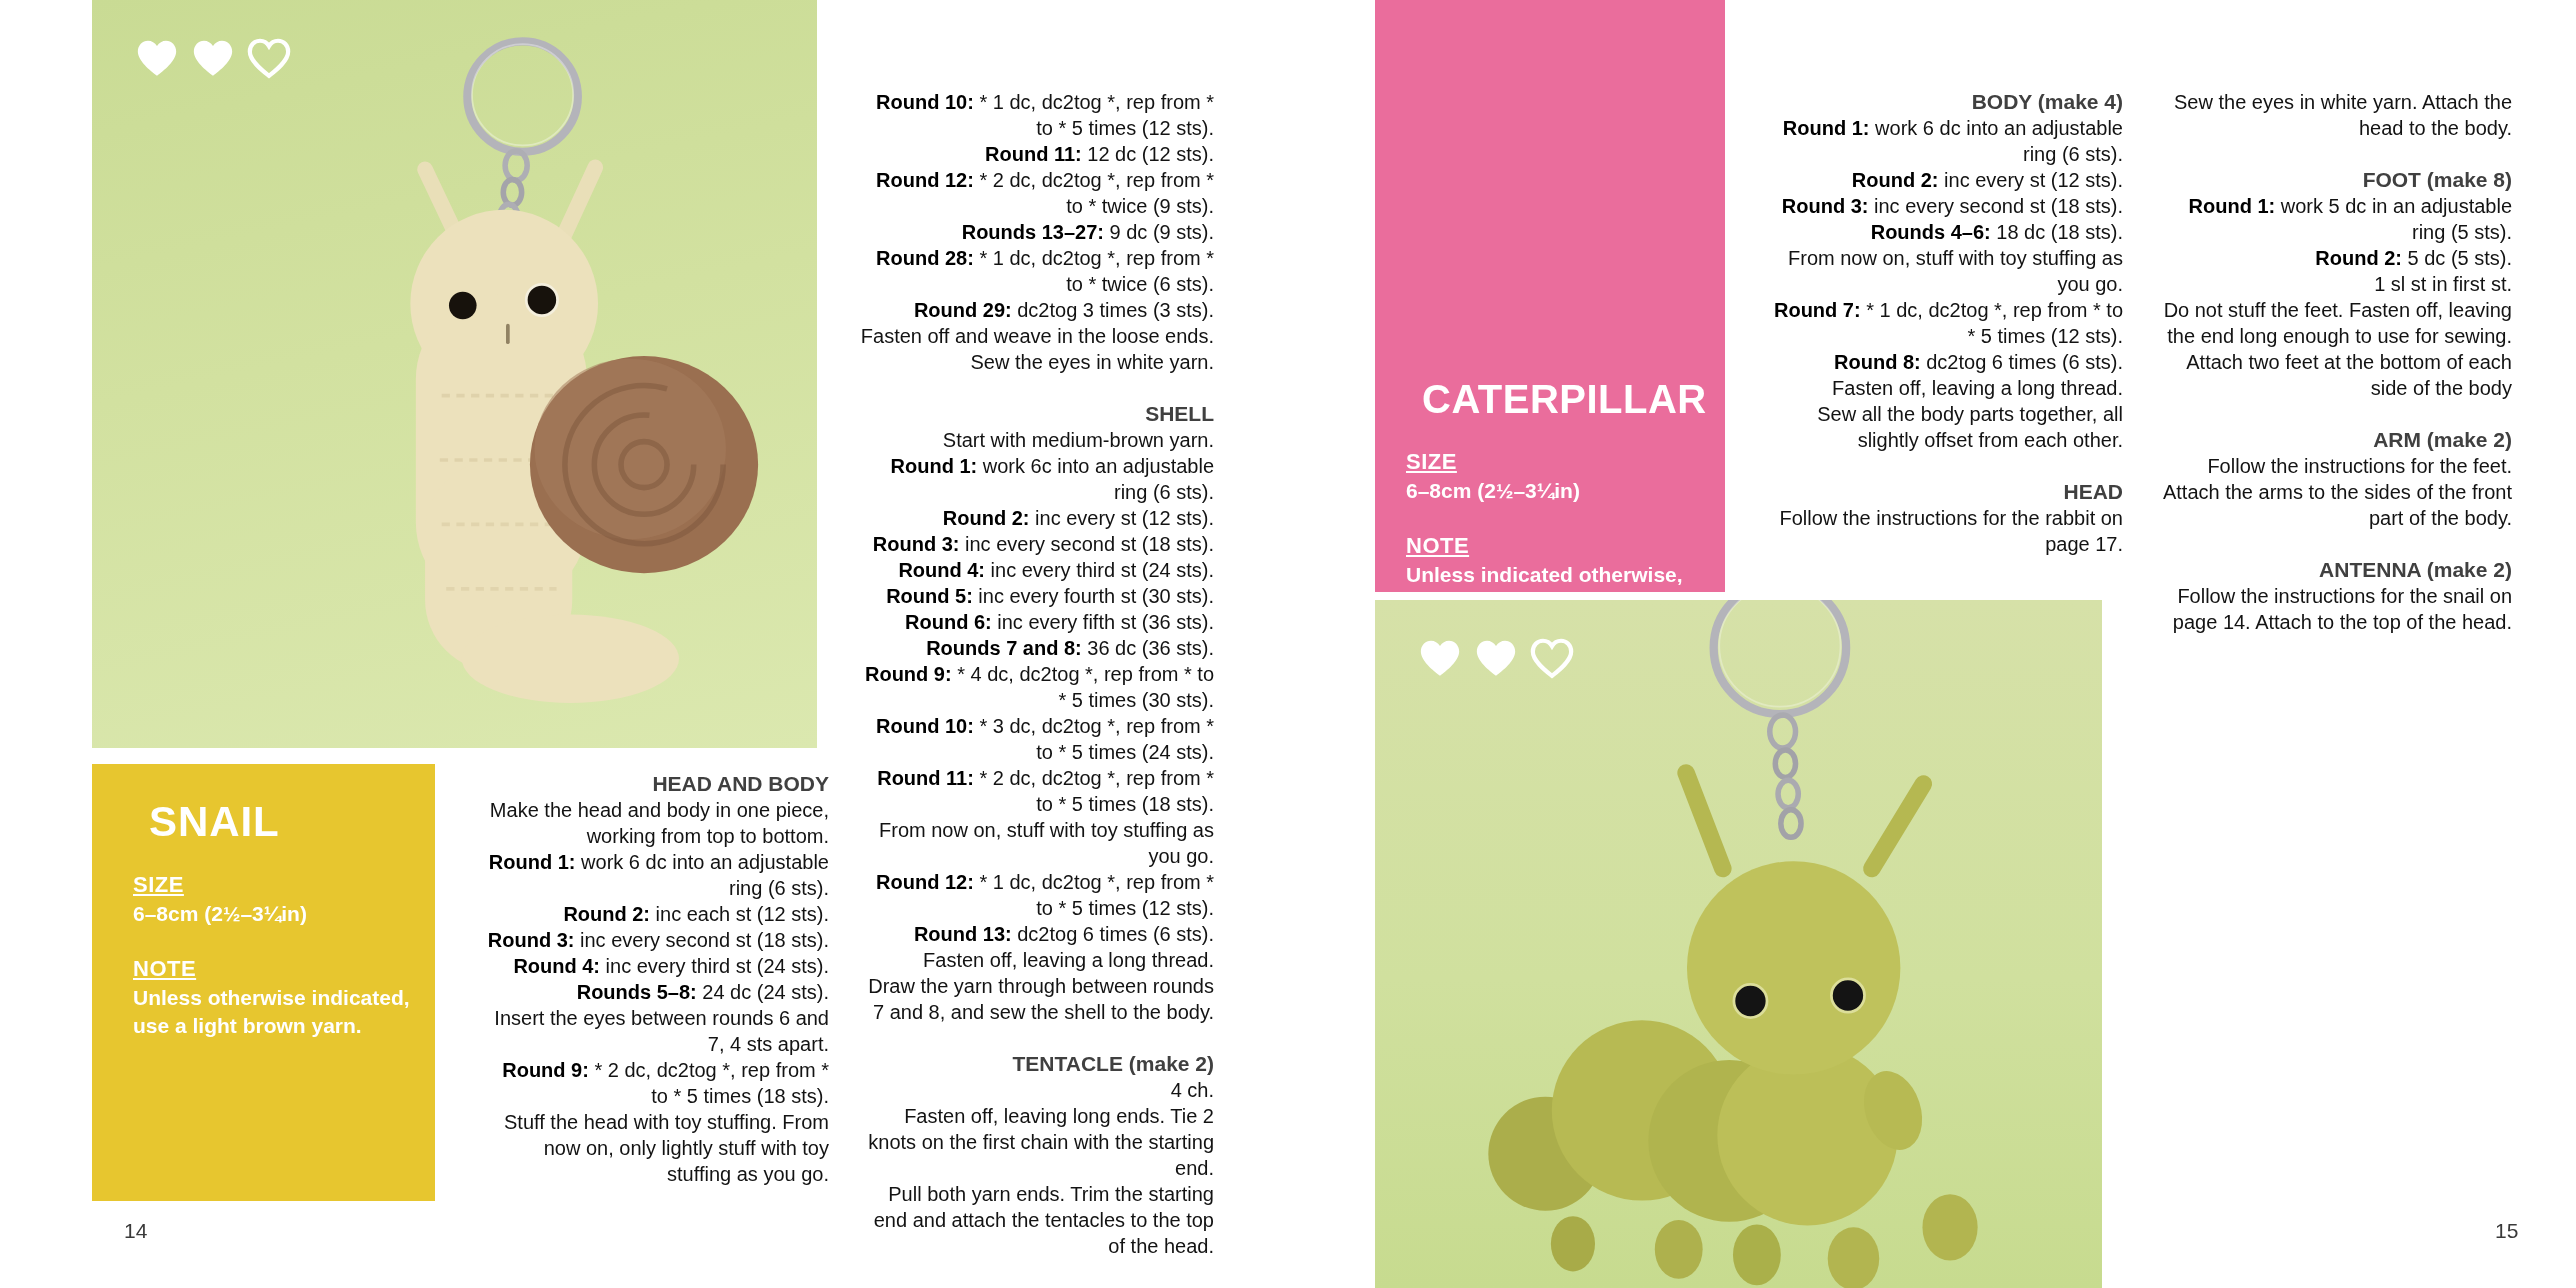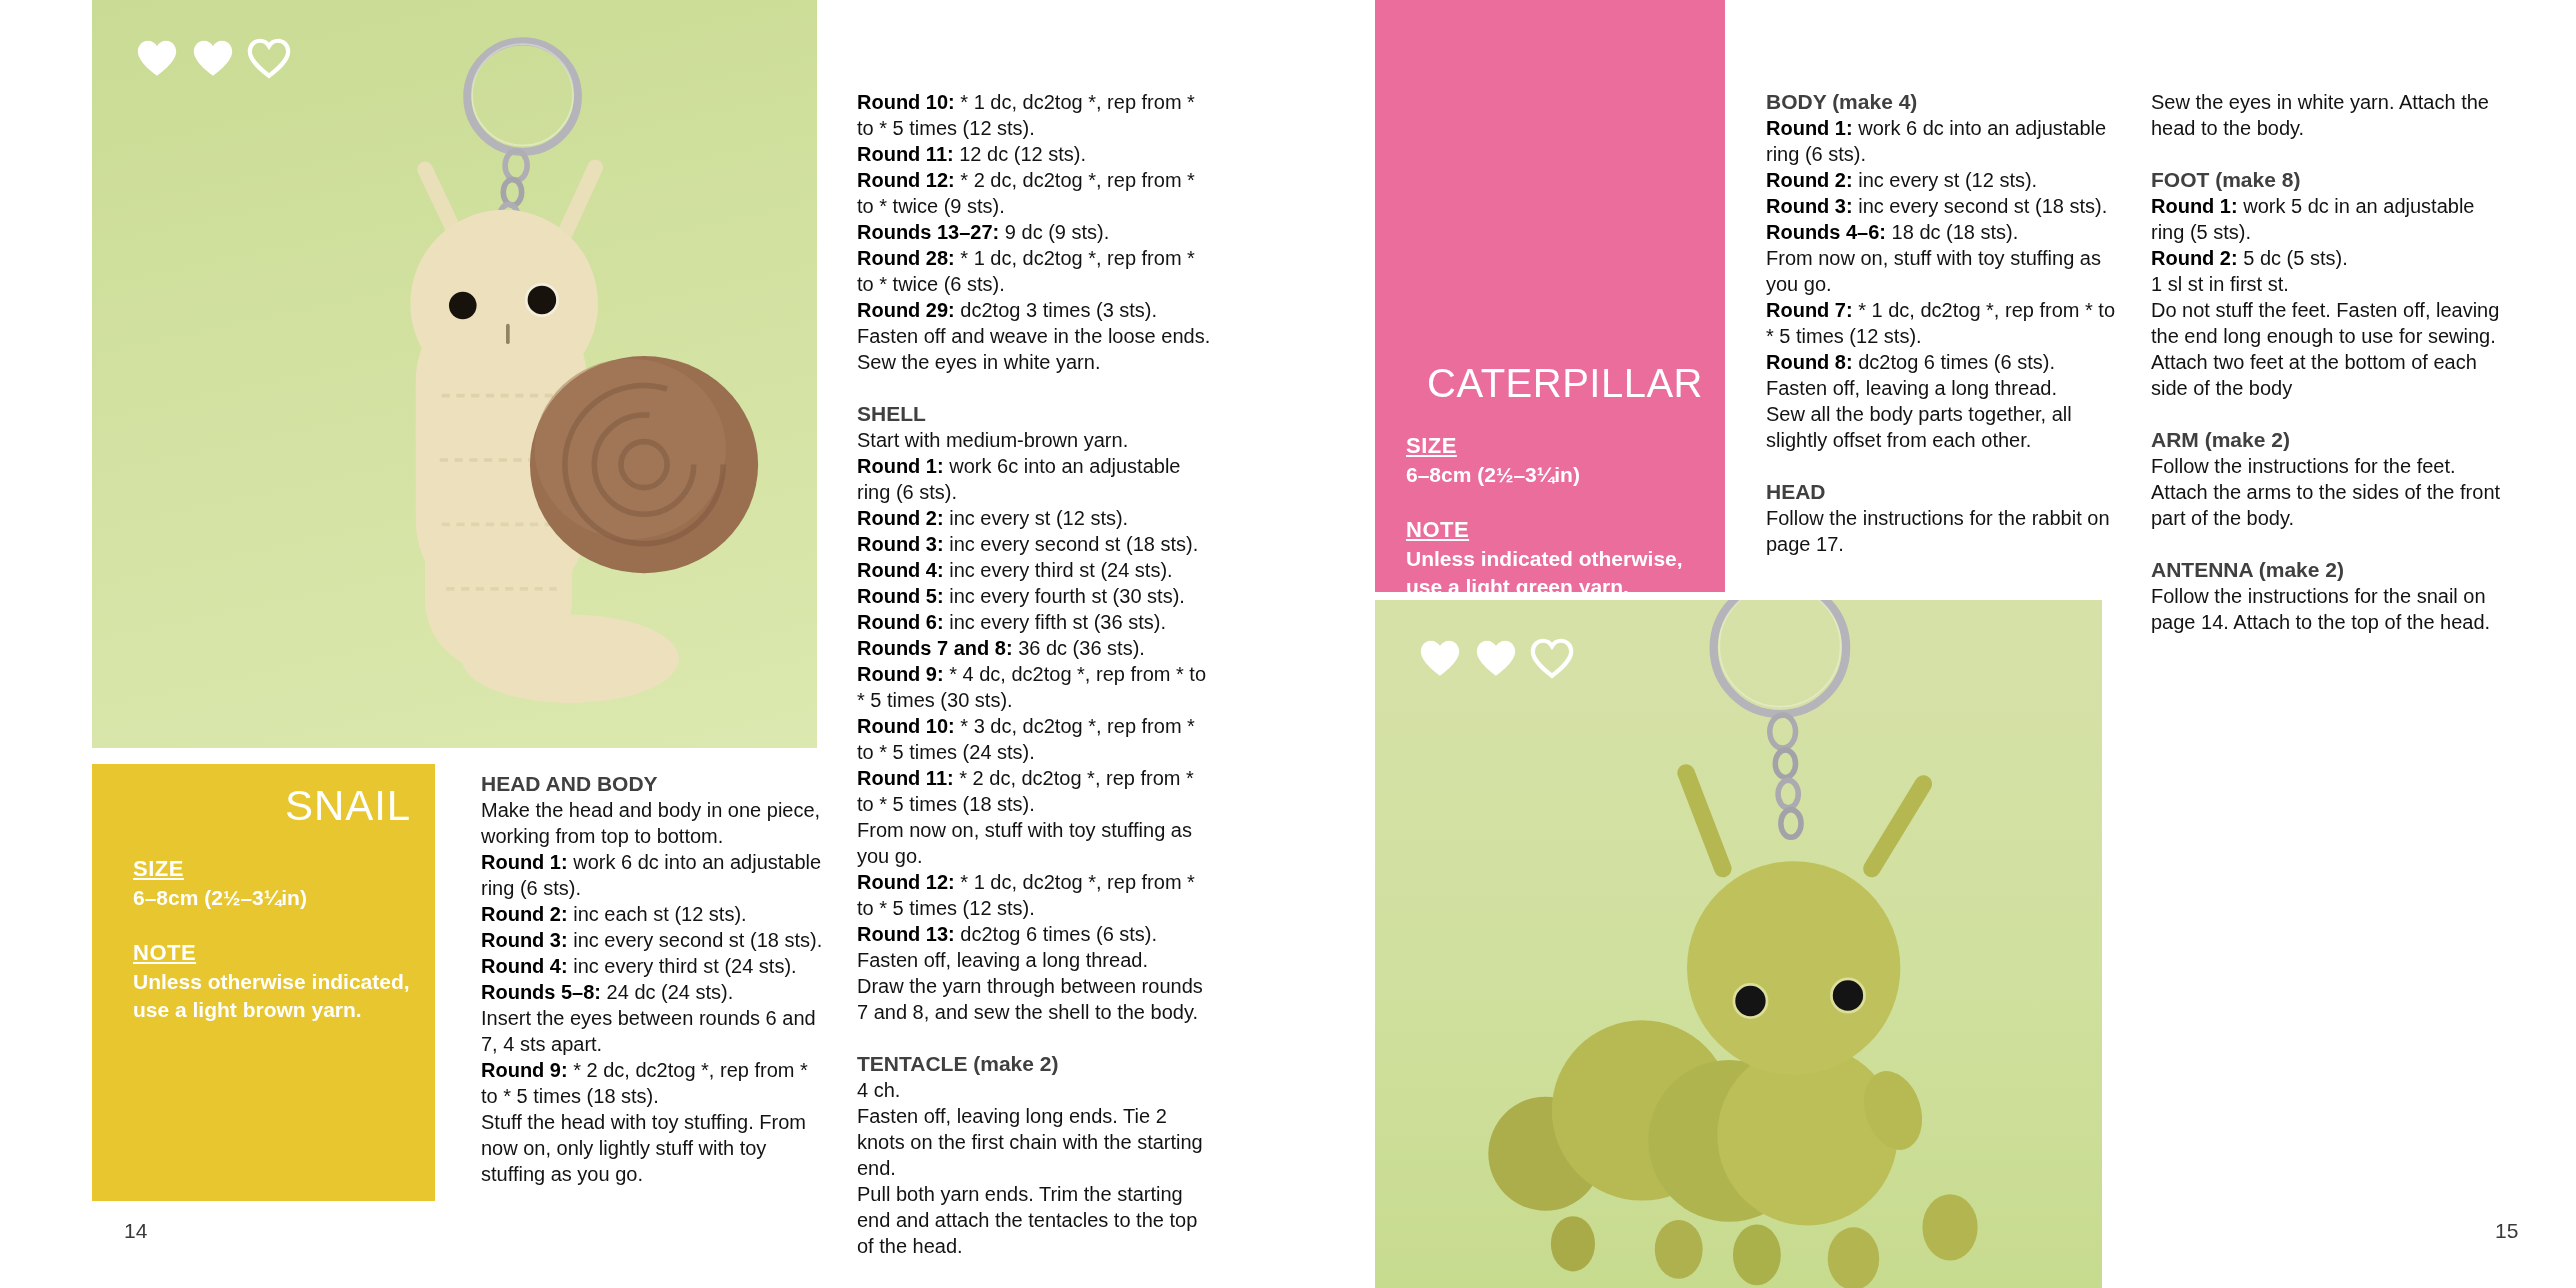--- a/index.html
+++ b/index.html
@@ -16,27 +16,27 @@
 
   .hearts{position:absolute;left:42px;top:35px;display:flex;align-items:center;}
   .heart{width:46px;height:46px;margin-right:10px;display:block;}
 
   
   .infobox{position:absolute;color:#ffffff;box-sizing:border-box;}
   .snail-box{left:92px;top:764px;width:343px;height:437px;background:#e7c62f;
       padding:20px 24px 0 41px;}
   .cat-box{left:1375px;top:0;width:350px;height:592px;background:#ea6d9c;
       padding:361px 22px 0 31px;}
-  .infobox h1{margin:0;font-weight:400;font-size:42px;line-height:44px;letter-spacing:0.9px;text-align:right;}
+  .infobox h1{margin:16px;font-weight:700;font-size:42px;line-height:44px;letter-spacing:0.9px;}
   .cat-box h1{font-size:40px;letter-spacing:0.5px;}
   .infobox .label{margin-top:28px;font-weight:700;font-size:22px;line-height:26px;letter-spacing:0.5px;text-decoration:underline;}
   .infobox .value{margin-top:1.8px;font-size:21px;line-height:28px;font-weight:bold;}
 
   
-  .col{position:absolute;color:#131313;}
+  .col{position:absolute;color:#131313;text-align:right;}
   .col p{margin:0;font-size:20px;line-height:26px;}
   .col .sec-heading{font-weight:700;font-size:21px;line-height:26px;color:#404040;}
   .col .sec-gap{height:26px;}
   .col strong{font-weight:700;color:#000;}
 
   .pagenum{position:absolute;font-size:21px;color:#3a3a3a;}
   .pagenum-left{left:124px;top:1219px;text-align:right;}
   .pagenum-right{left:2495px;top:1219px;}
 </style>
 </head>

